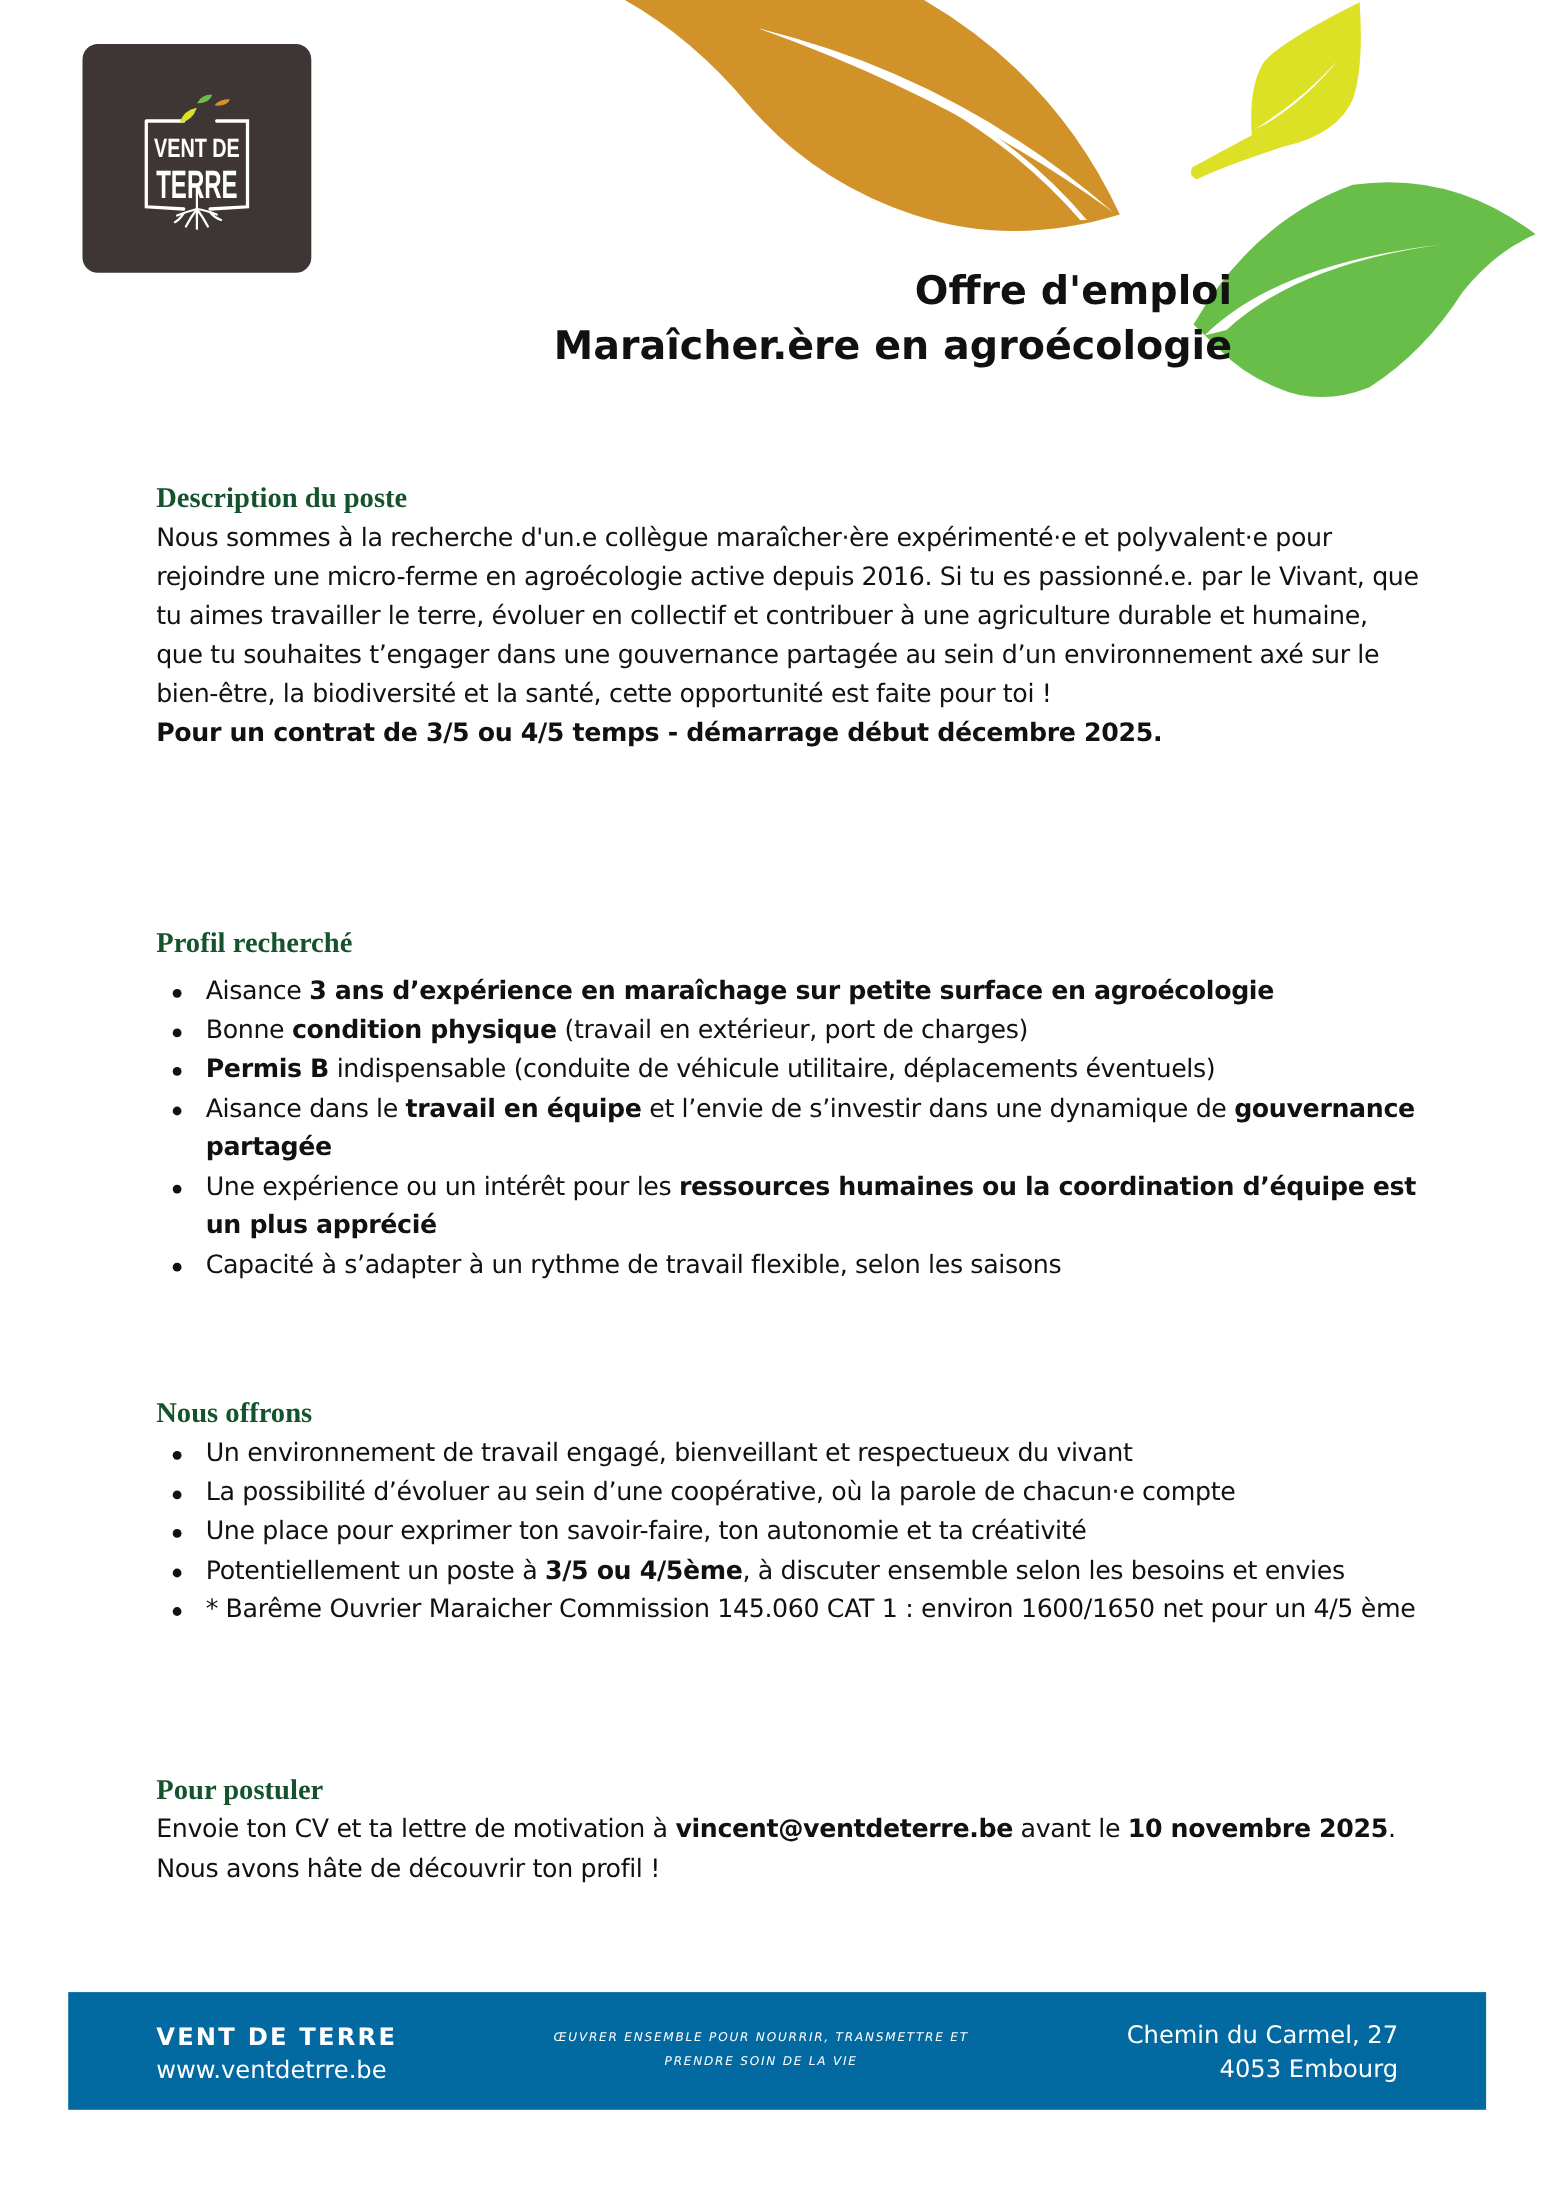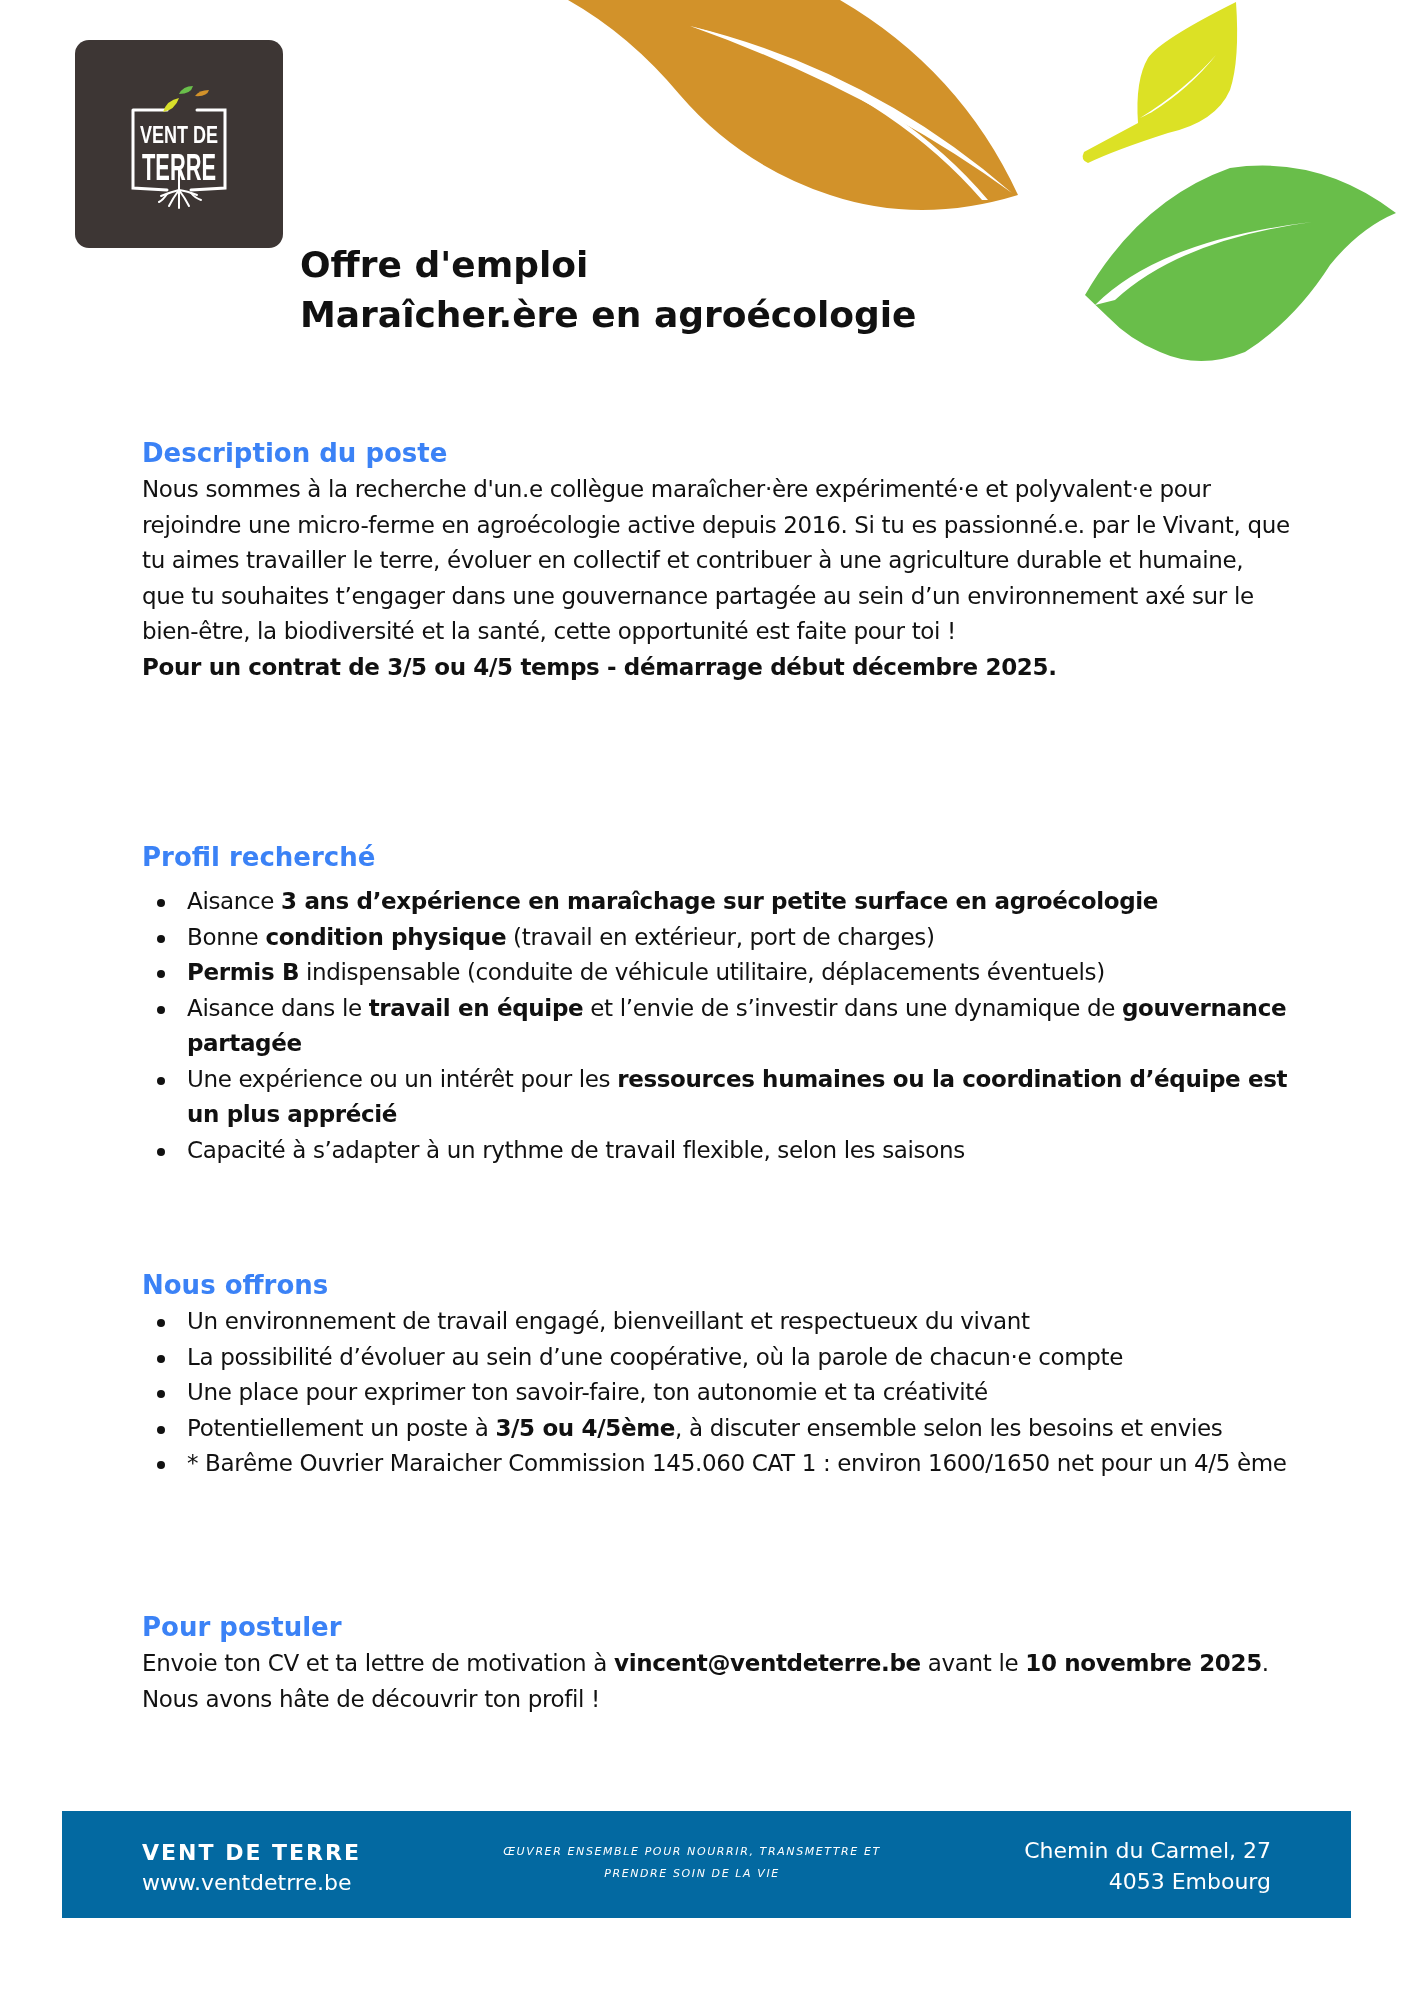--- a/index.html
+++ b/index.html
@@ -8,27 +8,27 @@
   .abs { position: absolute; }
 
   
   #logo { left: 75px; top: 40px; width: 208px; height: 208px; background: #3D3634; }
   #logo svg { width: 208px; height: 208px; display: block; }
 
   
   #leaves { left: 540px; top: 0; width: 874px; height: 380px; }
 
   
-  #title { left: 300px; top: 240px; width: 820px; text-align: left; font-weight: bold;
+  #title { left: 300px; top: 240px; width: 820px; text-align: right; font-weight: bold;
            font-size: 36px; line-height: 50px; color: #111; }
   #title div { white-space: nowrap; }
 
   
   .section { left: 142px; width: 1150px; }
-  .heading { font-weight: bold; font-size: 26px; line-height: 34px; margin: 0 0 2px 0; color: #3b82f6; }
+  .heading { font-weight: bold; font-size: 26px; line-height: 34px; margin: 0 0 2px 0; color: #14532d; font-family: Liberation Serif, serif; }
   .para { font-size: 23px; line-height: 35.5px; margin: 0; color: #111; letter-spacing: -0.35px; }
   .para b { font-weight: bold; }
   ul.bullets { list-style: none; margin: 0; padding: 0; }
   ul.bullets li { position: relative; padding-left: 45px; font-size: 23px; line-height: 35.5px;
                   letter-spacing: -0.35px; color: #111; }
   ul.bullets li .dot { position: absolute; left: 15px; top: 15px; width: 8px; height: 8px;
                        border-radius: 50%; background: #111; }
 
   #sec-desc { top: 436px; }
   #sec-profil { top: 840px; }

